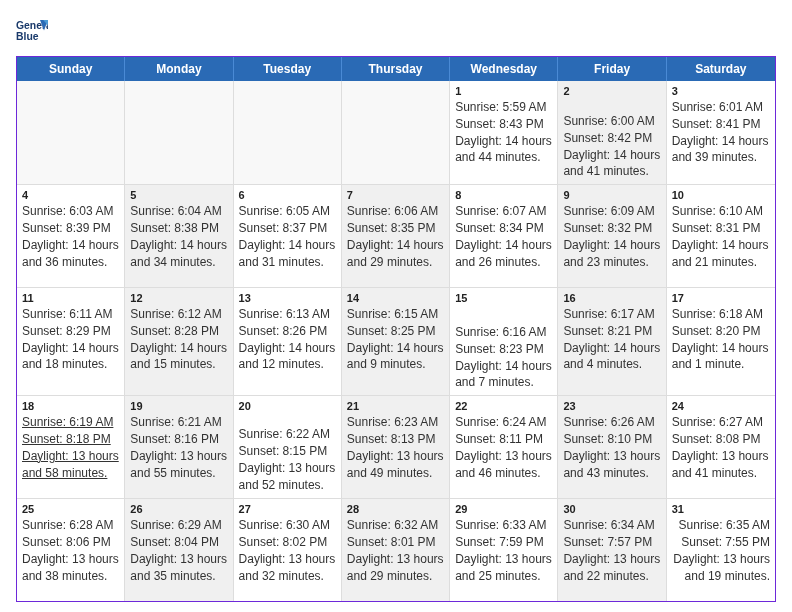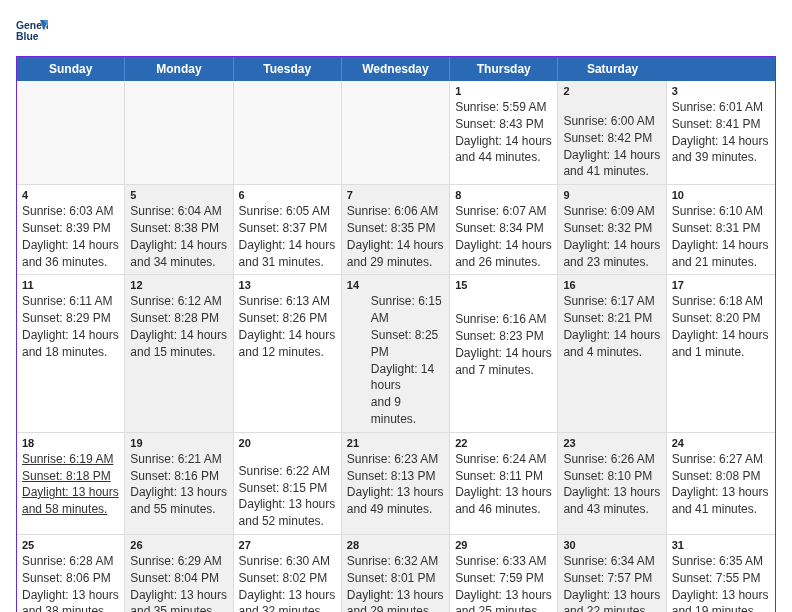--- a/index.html
+++ b/index.html
@@ -119,22 +119,23 @@
       <div class="month-title"></div>
       <div class="subtitle"></div>
     </div>
   </div>
 
   <div class="calendar">
     <div class="cal-header-row">
     <div class="cal-header-cell">Sunday</div>
         <div class="cal-header-cell">Monday</div>
         <div class="cal-header-cell">Tuesday</div>
+        <div class="cal-header-cell">Thursday</div>
         <div class="cal-header-cell">Wednesday</div>
-        <div class="cal-header-cell">Thursday</div>
+        <div class="cal-header-cell">Friday</div>
         <div class="cal-header-cell">Saturday</div>
       </div>
     <div class="cal-body">
     <div class="cal-row">
           <div class="cal-cell empty"></div>
           <div class="cal-cell empty"></div>
           <div class="cal-cell empty"></div>
           <div class="cal-cell empty"></div>
           <div class="cal-cell">
             <div class="day-num">1</div>
@@ -226,21 +227,21 @@
           </div>
           <div class="cal-cell">
             <div class="day-num">13</div>
             <div class="cell-text" style="white-space: pre-line;">Sunrise: 6:13 AM
 Sunset: 8:26 PM
 Daylight: 14 hours
 and 12 minutes.</div>
           </div>
           <div class="cal-cell shaded">
             <div class="day-num">14</div>
-            <div class="cell-text" style="white-space: pre-line; margin-left: 24px;">Sunrise: 6:15 AM
+            <div class="cell-text" style="white-space: pre-line;">Sunrise: 6:15 AM
 Sunset: 8:25 PM
 Daylight: 14 hours
 and 9 minutes.</div>
           </div>
           <div class="cal-cell">
             <div class="day-num">15</div>
             <div class="cell-text" style="white-space: pre-line; margin-top: 20px;">Sunrise: 6:16 AM
 Sunset: 8:23 PM
 Daylight: 14 hours
 and 7 minutes.</div>
@@ -349,21 +350,21 @@
           </div>
           <div class="cal-cell shaded">
             <div class="day-num">30</div>
             <div class="cell-text" style="white-space: pre-line;">Sunrise: 6:34 AM
 Sunset: 7:57 PM
 Daylight: 13 hours
 and 22 minutes.</div>
           </div>
           <div class="cal-cell">
             <div class="day-num">31</div>
-            <div class="cell-text" style="white-space: pre-line;">Sunrise: 6:35 AM
+            <div class="cell-text" style="white-space: pre-line; text-align: right;">Sunrise: 6:35 AM
 Sunset: 7:55 PM
 Daylight: 13 hours
 and 19 minutes.</div>
           </div>
         </div>
       </div>
   </div>
 </div>
 
 </body></html>

